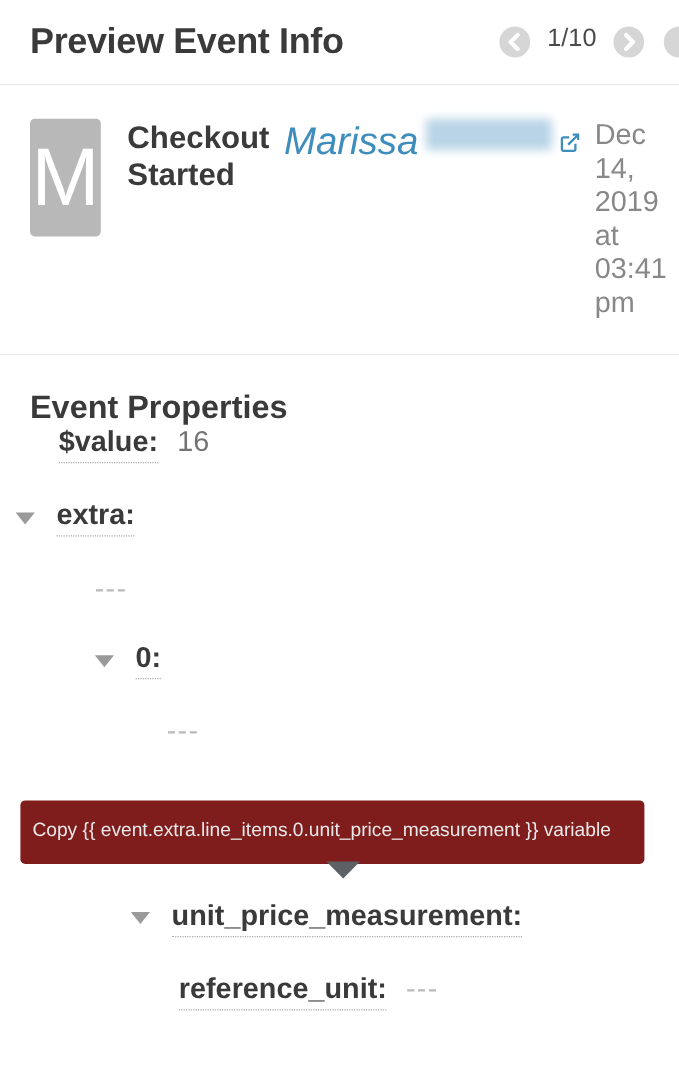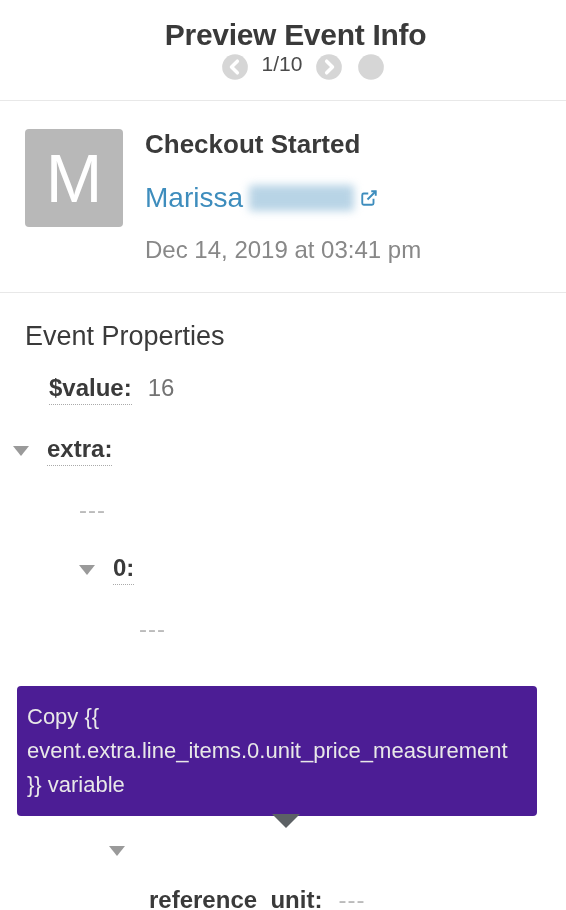--- a/index.html
+++ b/index.html
@@ -13,21 +13,20 @@
       background: #ffffff;
       width: 566px;
       -webkit-font-smoothing: antialiased;
     }
     .header {
       display: flex;
       align-items: center;
       justify-content: space-between;
       padding: 18px 0 18px 25px;
       border-bottom: 1px solid #e8e8e8;
-      flex-direction: column;
     }
     .header-title {
       font-size: 30px;
       font-weight: 600;
       color: #3a3a3a;
       letter-spacing: -0.3px;
     }
     .pager {
       display: flex;
       align-items: flex-start;
@@ -63,34 +62,35 @@
       font-size: 68px;
       font-weight: 400;
       display: flex;
       align-items: center;
       justify-content: center;
       border-radius: 4px;
       line-height: 1;
     }
     .event-meta {
       display: flex;
-      flex-direction: column;
+      flex-direction: row;
       justify-content: center;
-      gap: 22px;
+      gap: 12px;
     }
     .event-name {
       font-size: 26px;
       font-weight: 600;
       color: #3a3a3a;
     }
     .user-line {
       display: flex;
-      align-items: center;
+      align-items: flex-start;
       gap: 6px;
-      font-size: 28px;
+      font-size: 32px;
+      font-style: italic;
     }
     .user-link {
       color: #3e8dbd;
       font-weight: 400;
     }
     .user-blurred {
       display: inline-block;
       width: 105px;
       height: 26px;
       background: #b8d4e6;
@@ -104,23 +104,22 @@
     .event-date {
       font-size: 24px;
       color: #888;
       font-weight: 400;
     }
     .props-section {
       padding: 28px 25px 0 25px;
     }
     .props-title {
       font-size: 27px;
-      font-weight: 400;
-      color: #3a3a3a;
-      margin-bottom: 22px;
+      font-weight: 700;
+      color: #3a3a3a;
     }
     .prop-row {
       display: flex;
       align-items: baseline;
       gap: 16px;
       margin-bottom: 30px;
       font-size: 24px;
     }
     .prop-key {
       color: #3a3a3a;
@@ -157,23 +156,23 @@
     .indent-2 { padding-left: 54px; }
     .indent-3 { padding-left: 84px; }
     .indent-4 { padding-left: 114px; }
     .indent-5 { padding-left: 124px; }
 
     .tooltip-wrap {
       position: relative;
       margin: 0 0 30px 17px;
     }
     .tooltip {
-      background: #4c1d95;
+      background: #7f1d1d;
       color: #e8e8e8;
-      font-size: 22px;
+      font-size: 16px;
       line-height: 1.55;
       padding: 14px 10px;
       border-radius: 4px;
       width: 520px;
       font-weight: 400;
       word-break: break-word;
       margin-top: 43px;
     }
     .tooltip-arrow {
       position: absolute;
@@ -259,20 +258,21 @@
     <span class="prop-val-empty">---</span>
   </div>
 
   <div class="tooltip-wrap" style="margin-left:-8px">
     <div class="tooltip">Copy {{ event.extra.line_items.0.unit_price_measurement }} variable</div>
     <div class="tooltip-arrow"></div>
   </div>
 
   <div class="toggle-row indent-3">
     <span class="caret"></span>
+    <span class="prop-key">unit_price_measurement:</span>
   </div>
 
   <div class="prop-row indent-5" style="margin-bottom:10px">
     <span class="prop-key">reference_unit:</span>
     <span class="prop-val-empty">---</span>
   </div>
 
 </div>
 
 </body></html>

